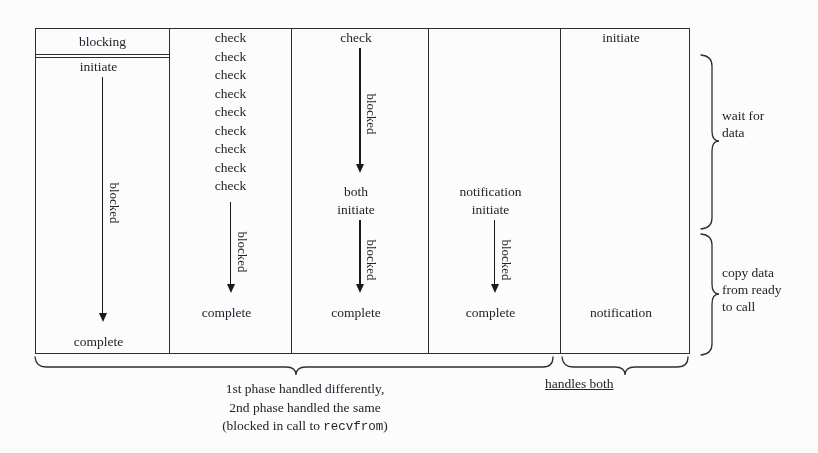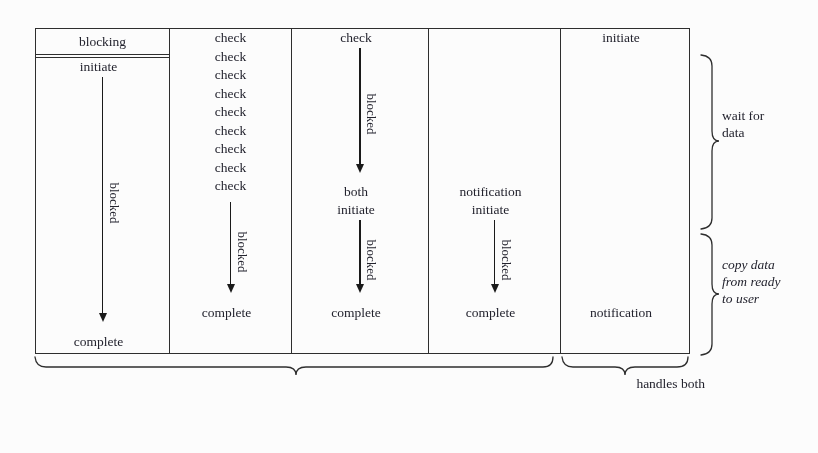--- a/index.html
+++ b/index.html
@@ -38,29 +38,29 @@
   }
   .blocked{
     position:absolute;width:60px;left:50%;margin-left:-19px;
     text-align:center;font-size:13px;line-height:16px;
     transform:rotate(90deg);white-space:nowrap;
   }
   .brace-layer{position:absolute;left:0;top:0;width:818px;height:453px;pointer-events:none;}
   .brace-layer path{fill:none;stroke:var(--border,#2e2e2e);stroke-width:1.3;stroke-linecap:round;}
   .side-label{position:absolute;left:722px;font-size:13.5px;line-height:17px;white-space:nowrap;}
   .side-label-wait{top:107px;}
-  .side-label-copy{top:256px;font-style:italic;}
+  .side-label-copy{top:264px;}
   .caption{
     position:absolute;left:115px;width:380px;top:380px;
     text-align:center;font-size:13.5px;line-height:18.5px;
   }
   .caption .code{font-family:"Liberation Mono","DejaVu Sans Mono",monospace;font-size:12.5px;}
   .handles{
     position:absolute;left:545px;width:160px;top:375px;
-    text-align:right;font-size:13.5px;line-height:18px;
+    text-align:left;font-size:13.5px;line-height:18px;text-decoration:underline;
   }
 </style>
 </head>
 <body>
 
 <div class="canvas">
 
   <div class="io-table">
 
     <div class="col c1">
@@ -146,21 +146,26 @@
     <path d="M562,357 Q563,367 573,367 L615,367 Q625,367 625,375 Q625,367 635,367 L677,367 Q688,367 688,357"></path>
   </svg>
 
   <div class="side-label side-label-wait">
     <div>wait for</div>
     <div>data</div>
   </div>
   <div class="side-label side-label-copy">
     <div>copy data</div>
     <div>from ready</div>
-    <div>to user</div>
+    <div>to call</div>
   </div>
 
+  <div class="caption">
+    <div>1st phase handled differently,</div>
+    <div>2nd phase handled the same</div>
+    <div><span>(blocked in call to </span><span class="code">recvfrom</span><span>)</span></div>
+  </div>
 
   <div class="handles">
     <div>handles both</div>
   </div>
 
 </div>
 
 </body></html>

